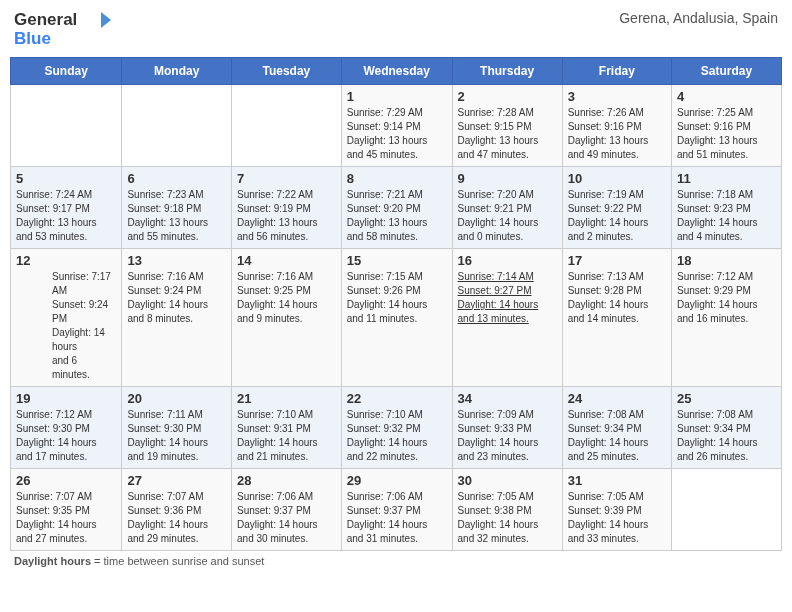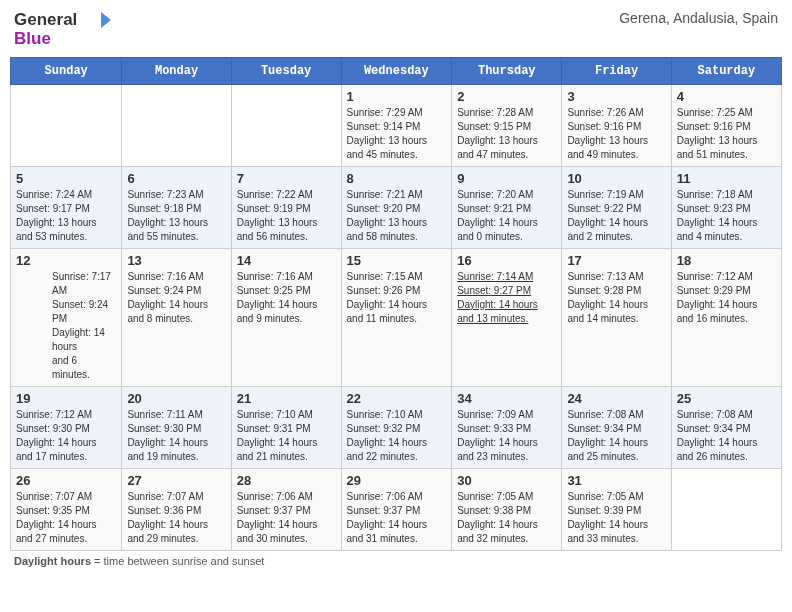--- a/index.html
+++ b/index.html
@@ -40,21 +40,20 @@
       border: 1px solid #ccc;
     }
     .calendar th {
       background-color: #4472c4;
       color: #fff;
       font-size: 12px;
       font-weight: bold;
       text-align: center;
       padding: 6px 4px;
       border: 1px solid #3a62b0;
-      font-family: Liberation Mono, monospace;
     }
     .calendar td {
       vertical-align: top;
       border: 1px solid #ccc;
       padding: 4px 5px;
       width: 113px;
       min-height: 80px;
       font-size: 10.5px;
       color: #333;
       background: #fff;
@@ -94,21 +93,21 @@
 
 <div class="header-area">
   <div class="logo">
     <div style="line-height:1.1">
       <div style="display:flex;align-items:center;gap:16px">
         <span style="font-size:17px;font-weight:bold;color:#333">General</span>
         <svg width="20" height="20" viewBox="0 0 20 20">
           <polygon points="8,2 18,10 8,18" fill="#4a90d9"></polygon>
         </svg>
       </div>
-      <span style="font-size:17px;font-weight:bold;color:#a21caf">Blue</span>
+      <span style="font-size:17px;font-weight:bold;color:#3b82f6">Blue</span>
     </div>
   </div>
   <div class="title-area">
     <div class="location">Gerena, Andalusia, Spain</div>
   </div>
 </div>
 
 <table class="calendar">
   <thead>
     <tr>

